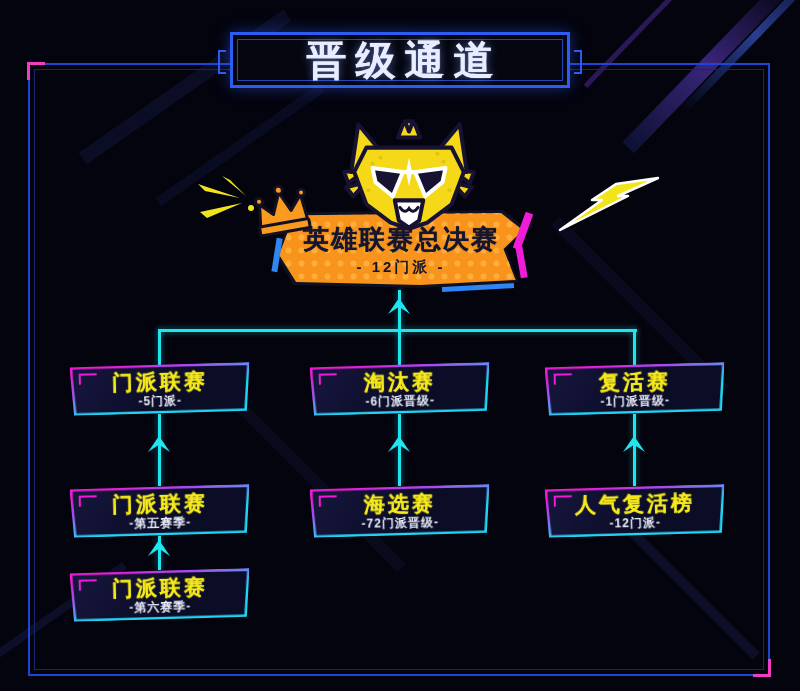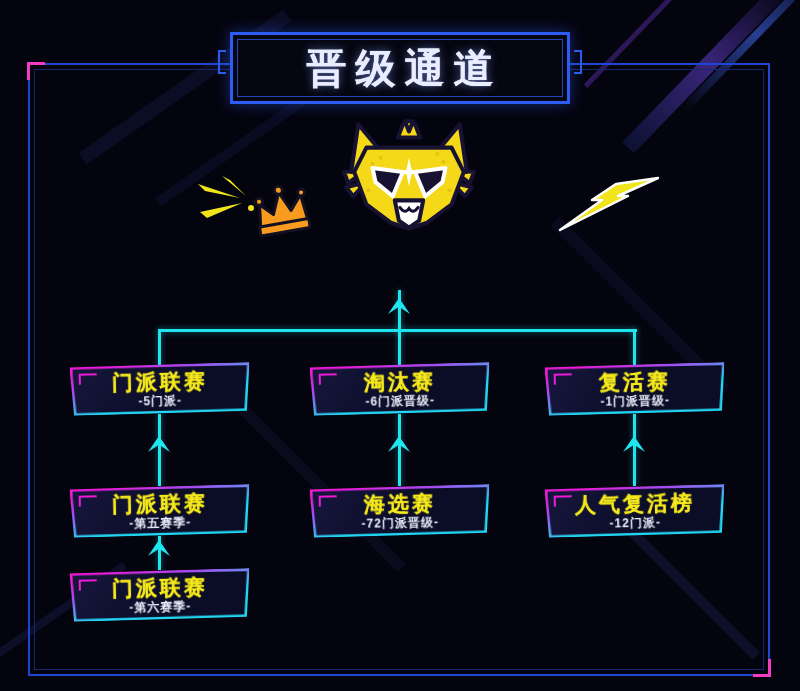--- a/index.html
+++ b/index.html
@@ -25,21 +25,21 @@
 
   
   .frame{position:absolute;left:28px;top:63px;width:742px;height:613px;
          border:2px solid #1e46d6;z-index:1;}
   .frame::before{content:"";position:absolute;inset:4px;border:1px solid #15266e;}
   .corner{position:absolute;width:18px;height:18px;z-index:2;}
   .corner-tl{left:-3px;top:-3px;border-left:3px solid #f43cc0;border-top:3px solid #f43cc0;}
   .corner-br{right:-3px;bottom:-3px;border-right:3px solid #f43cc0;border-bottom:3px solid #f43cc0;}
 
   
-  .title-box{position:absolute;left:230px;top:32px;width:340px;height:72px;z-index:5;
+  .title-box{position:absolute;left:230px;top:32px;width:340px;height:56px;z-index:5;
     background:#05060f;border:3px solid #2d5cf2;
     box-shadow:inset 0 0 0 4px #05060f, inset 0 0 0 5px #2446b8, 0 0 14px rgba(45,92,242,.45);
     display:flex;align-items:center;justify-content:center;}
   .title-text{font-size:40px;font-weight:900;color:#e9edff;letter-spacing:9px;text-indent:9px;
     text-shadow:0 0 1px #e9edff,0 0 10px rgba(120,150,255,.6);}
   .title-tick{position:absolute;top:50px;width:8px;height:24px;border:2px solid #2d5cf2;z-index:4;}
   .tick-l{left:218px;border-right:none;}
   .tick-r{left:574px;border-left:none;}
 
   
@@ -170,20 +170,31 @@
   <svg class="crown" viewBox="0 0 64 52">
     <g fill="#f89b1e" stroke="#121021" stroke-width="3" stroke-linejoin="round">
       <polygon points="8,40 11,16 23,28 32,7 41,27 53,13 56,40"></polygon>
       <circle cx="11" cy="13" r="3.5"></circle>
       <circle cx="32" cy="5" r="4"></circle>
       <circle cx="54" cy="11" r="3.5"></circle>
       <rect x="7" y="38" width="50" height="9" rx="2"></rect>
     </g>
   </svg>
 
+  <div class="banner">
+    <div class="banner-outline"></div>
+    <div class="banner-fill">
+      <div class="banner-title">英雄联赛总决赛</div>
+      <div class="banner-sub">- 12门派 -</div>
+    </div>
+    <div class="acc acc-blue-l"></div>
+    <div class="acc acc-mag-r1"></div>
+    <div class="acc acc-mag-r2"></div>
+    <div class="acc acc-blue-b"></div>
+  </div>
 
   <div class="hline" style="left:159px;top:329px;width:478px;"></div>
   <div class="vline" style="left:158px;top:329px;height:37px;"></div>
   <div class="vline" style="left:633px;top:329px;height:37px;"></div>
 
   <div class="vline" style="left:398px;top:290px;height:76px;"></div>
   <div class="arrowhead" style="left:388px;top:298px;"></div>
 
   <div class="vline" style="left:158px;top:414px;height:72px;"></div>
   <div class="arrowhead" style="left:148px;top:436px;"></div>

